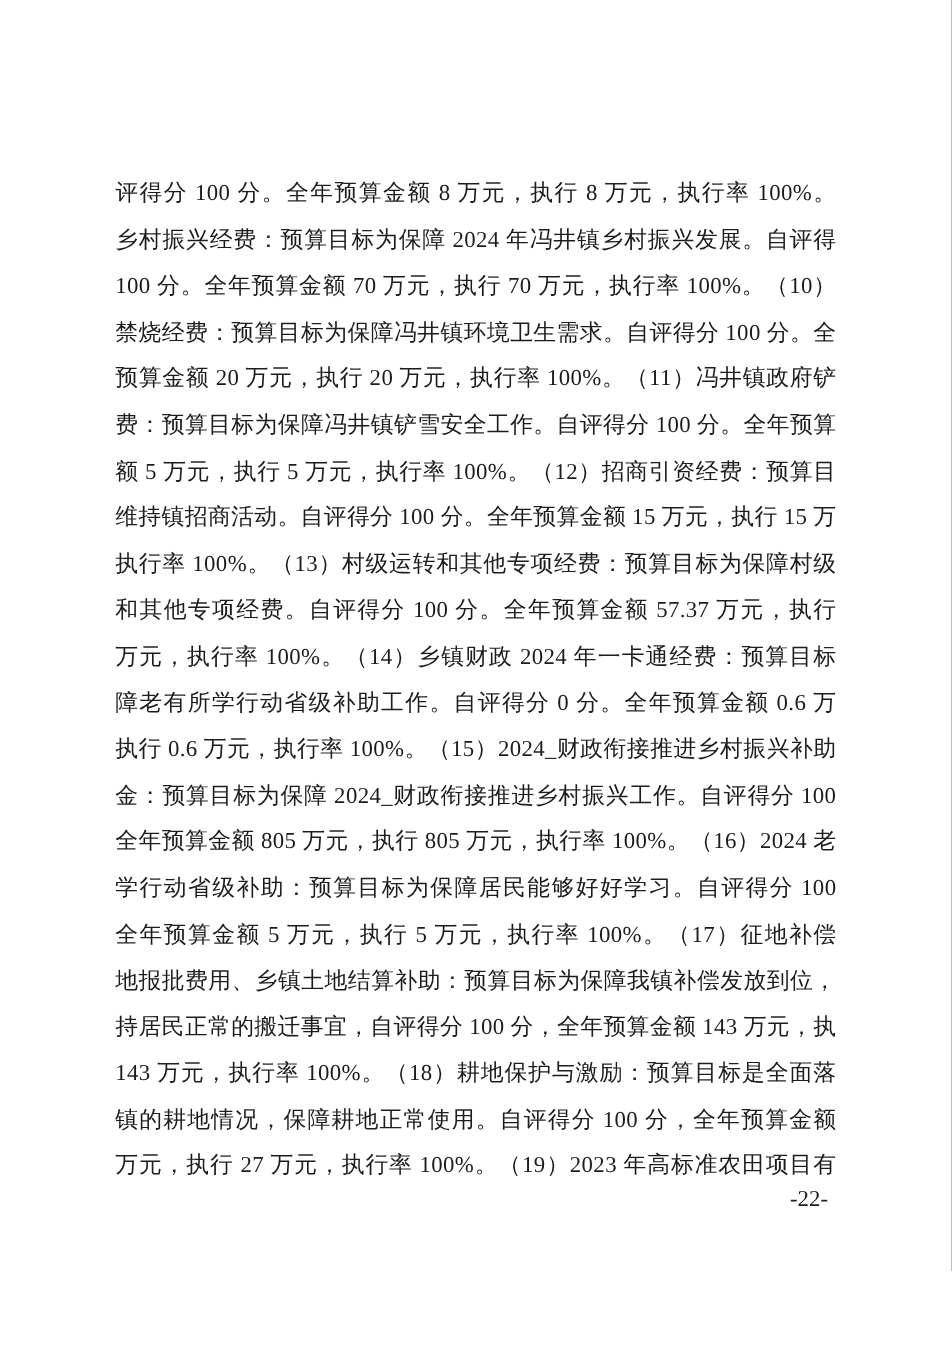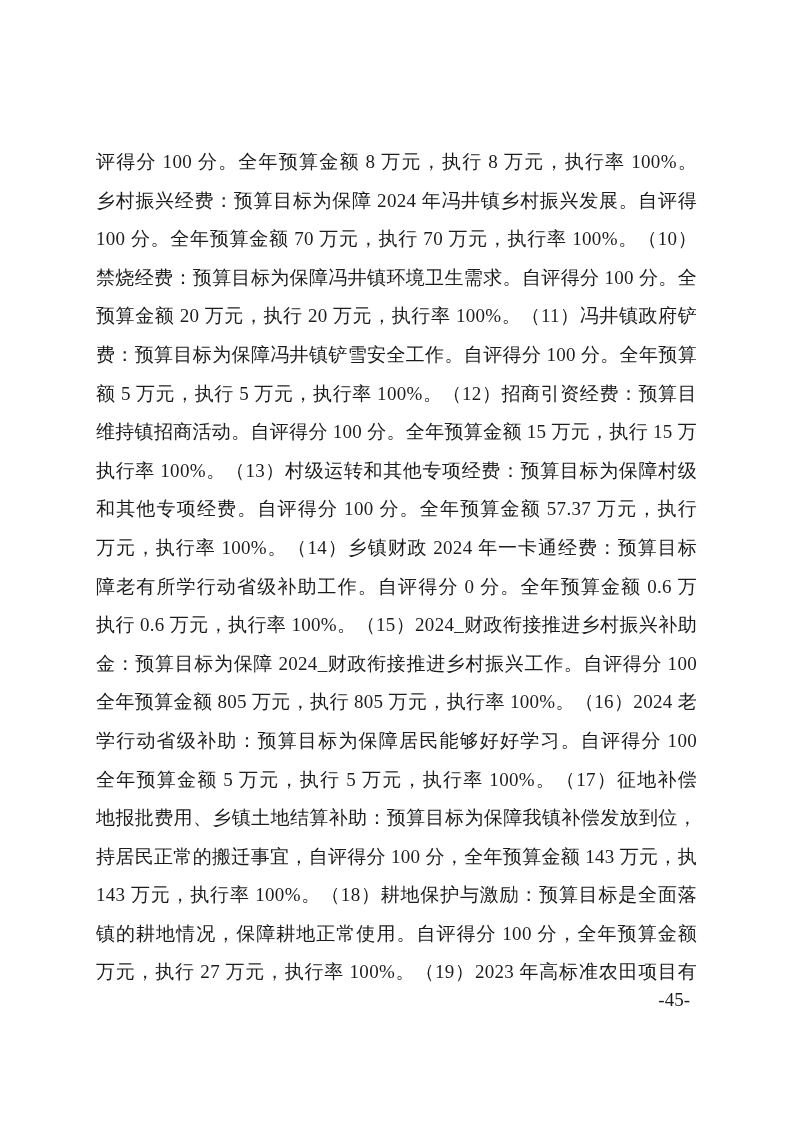--- a/index.html
+++ b/index.html
@@ -62,14 +62,14 @@
       <div class="text-line">金：预算目标为保障 2024_财政衔接推进乡村振兴工作。自评得分 100 分。</div>
       <div class="text-line">全年预算金额 805 万元，执行 805 万元，执行率 100%。（16）2024 老有所</div>
       <div class="text-line">学行动省级补助：预算目标为保障居民能够好好学习。自评得分 100 分。</div>
       <div class="text-line">全年预算金额 5 万元，执行 5 万元，执行率 100%。（17）征地补偿金、土</div>
       <div class="text-line">地报批费用、乡镇土地结算补助：预算目标为保障我镇补偿发放到位，维</div>
       <div class="text-line">持居民正常的搬迁事宜，自评得分 100 分，全年预算金额 143 万元，执行</div>
       <div class="text-line">143 万元，执行率 100%。（18）耕地保护与激励：预算目标是全面落实我</div>
       <div class="text-line">镇的耕地情况，保障耕地正常使用。自评得分 100 分，全年预算金额 27</div>
       <div class="text-line">万元，执行 27 万元，执行率 100%。（19）2023 年高标准农田项目有机肥</div>
     </div>
-  <div class="page-number">-45-</div>
+  <div class="page-number">-22-</div>
 </div>
 
 </body></html>

